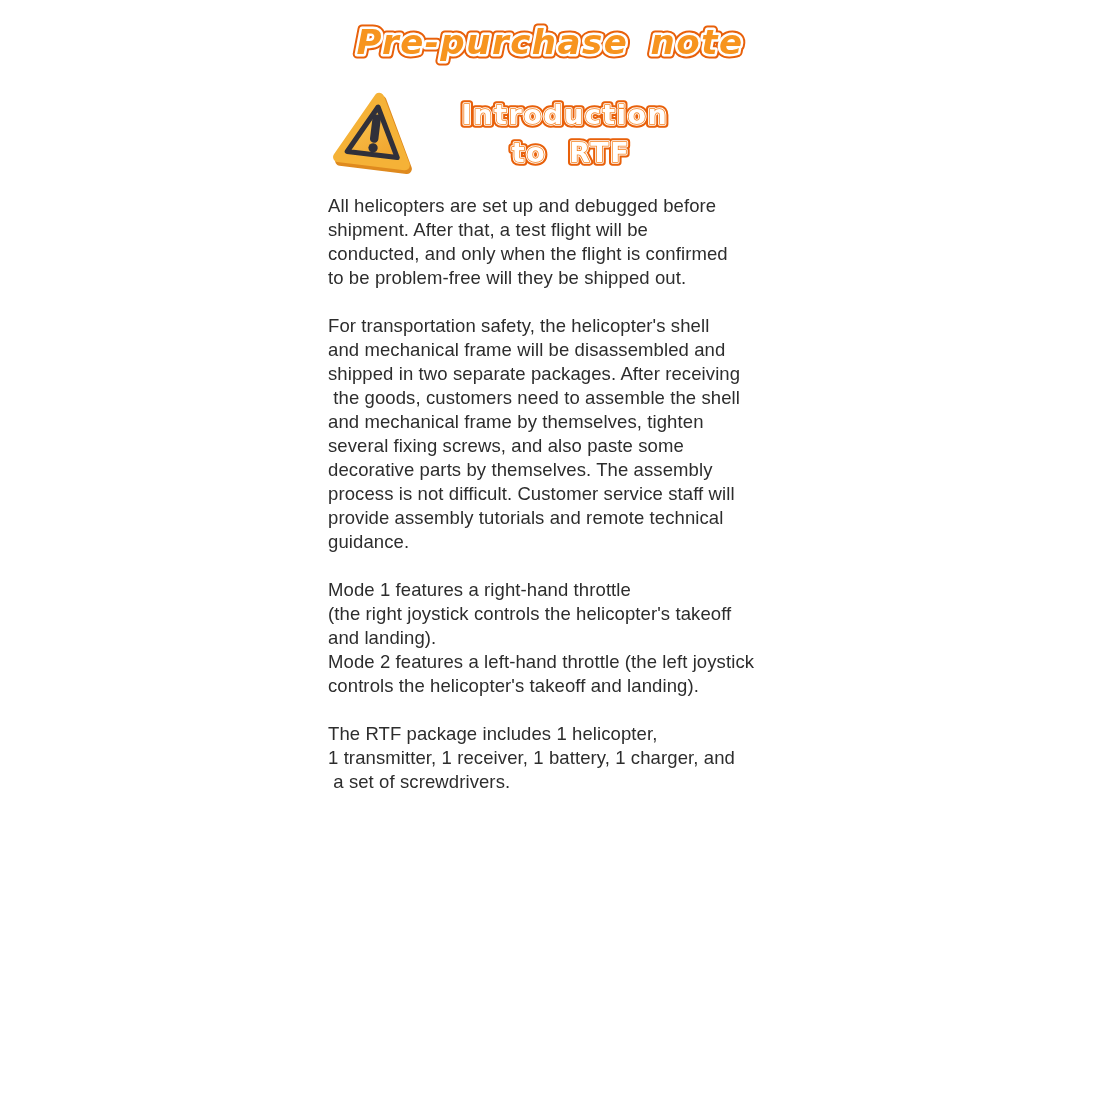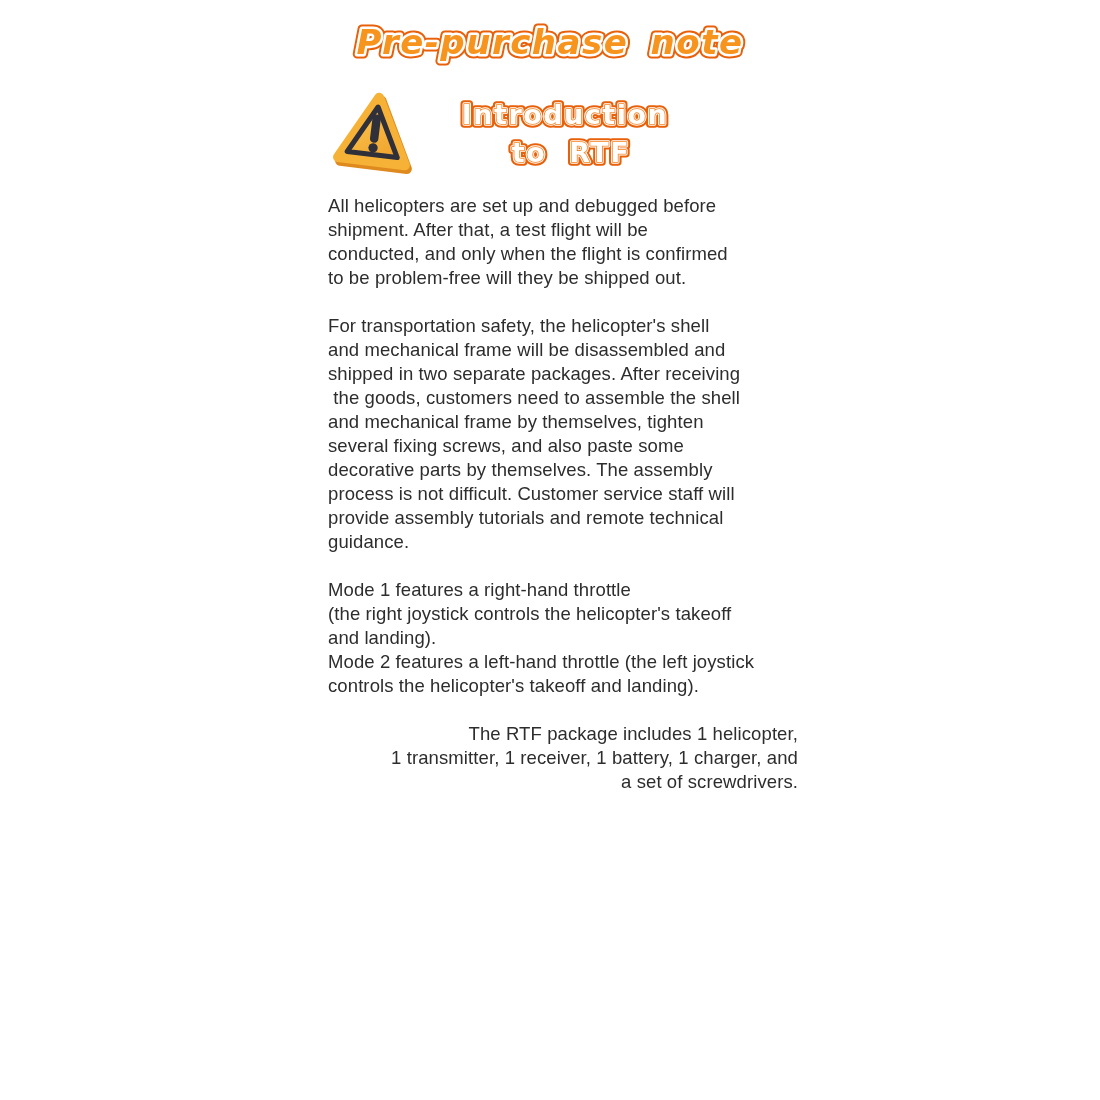--- a/index.html
+++ b/index.html
@@ -50,21 +50,21 @@
     color: #2d2d2d;
   }
   .body-text p {
     margin: 16px 0 24px 0;
     font-size: 18.5px;
     line-height: 24px;
     white-space: pre-wrap;
     letter-spacing: 0.1px;
   }
   .gap-md { margin-top: 14px; }
-  .gap-xl { margin-top: 39px; text-align: right; }
+  .gap-xl { margin-top: 39px; }
 </style>
 </head>
 <body>
 
 <div class="page">
 
   <div class="title-wrap">
     <svg class="title-svg" width="520" height="62" viewBox="0 0 520 62">
       <text class="bubble-text title-layer" x="260" y="44" text-anchor="middle" fill="none" stroke-width="9" stroke-linejoin="round" stroke="#e8600a">Pre-purchase note</text>
       <text class="bubble-text title-layer" x="260" y="44" text-anchor="middle" fill="none" stroke-width="5" stroke-linejoin="round" stroke="#ffffff">Pre-purchase note</text>

